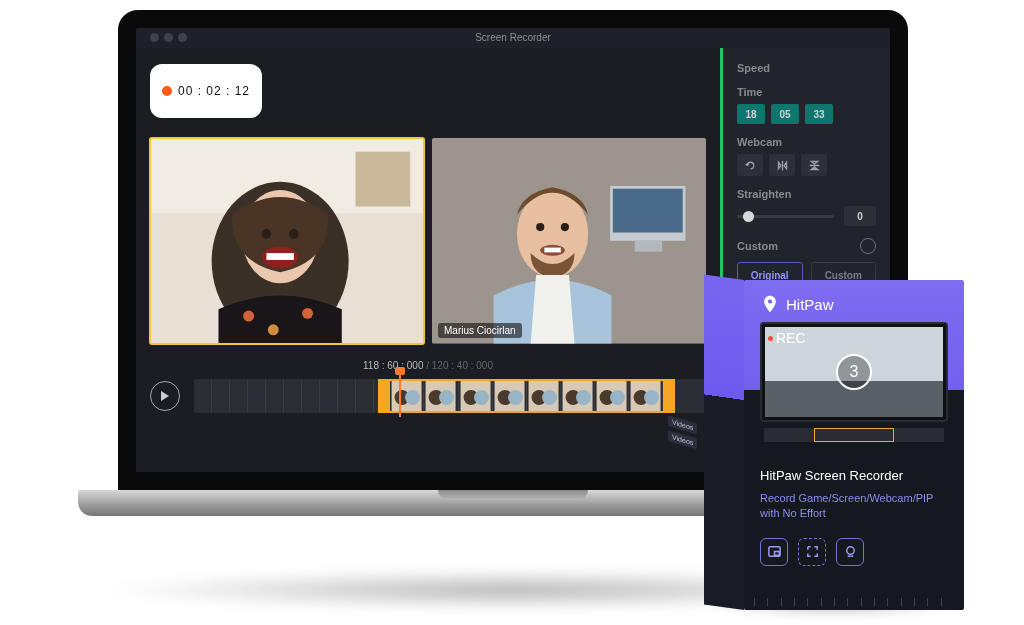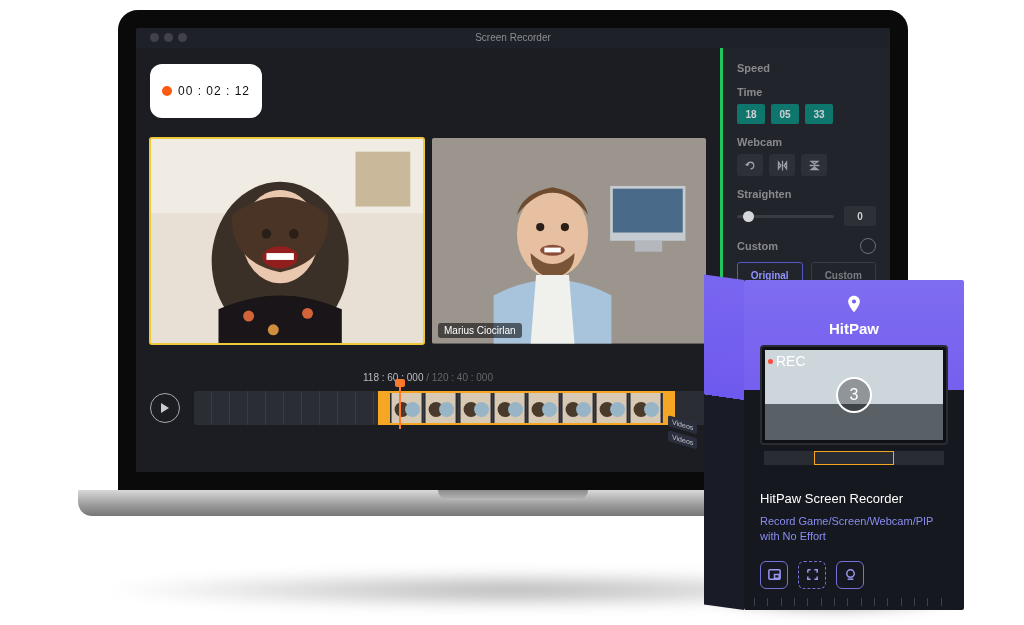--- a/index.html
+++ b/index.html
@@ -30,21 +30,21 @@
   font-size: 12px; padding: 20px 12px; border-radius: 12px; width: fit-content; letter-spacing: 1px; font-weight: 500; }
 .rec-dot { width: 10px; height: 10px; border-radius: 50%; background: #ff5a14; }
 
 .videos { display: flex; gap: 8px; margin-top: 20px; }
 .clip { position: relative; flex: 1; aspect-ratio: 4/3; background: #2a2c33; border-radius: 2px; overflow: hidden; }
 .clip.sel { outline: 2px solid #f0c93a; outline-offset: -1px; }
 .clip svg { width: 100%; height: 100%; display: block; }
 .name-tag { position: absolute; left: 6px; bottom: 6px; background: rgba(0,0,0,.55); color: #fff;
   font-size: 10px; padding: 2px 6px; border-radius: 3px; }
 
-.timeline-readout { color: #bbb; font-size: 10px; text-align: center; margin-top: 28px; }
+.timeline-readout { color: #bbb; font-size: 10px; text-align: center; margin-top: 16px; }
 .timeline-readout .dim{ color: #666; }
 
 .timeline-area { display: flex; align-items: center; gap: 14px; margin-top: 8px; padding-bottom: 18px; }
 .play-btn { width: 30px; height: 30px; border: 1.5px solid #aaa; border-radius: 50%;
   display: flex; align-items: center; justify-content: center; cursor: pointer; flex-shrink: 0; }
 .play-btn svg { width: 10px; }
 
 .track-wrap { position: relative; flex: 1; height: 34px; }
 .track-bg { position: absolute; inset: 0; background: #2b2d34; border-radius: 3px; overflow: hidden; display: flex; }
 .tick { width: 1px; background: #3a3c42; margin-left: 17px; }
@@ -76,21 +76,21 @@
 .opt.dim{ color:#7a7c83; border-color:#3a3c43;}
 
 
 .product-box{ position:absolute; right:60px; bottom:15px; width:220px; height:330px; perspective:800px; }
 .box-side{ position:absolute; top:0; left:-40px; width:40px; height:100%;
   background: linear-gradient(180deg,#7966f0 0,#6e59ee 120px,#191c27 120px,#191c27 100%);
   transform: skewY(8deg); transform-origin: right; }
 .box-front{ position:absolute; inset:0;
   background: linear-gradient(180deg,#7e6cf1 0,#7560ef 110px,#15181f 110px,#15181f 100%);
   border-radius: 2px; padding:0; display:flex; flex-direction:column; }
-.brand{ display:flex; align-items:center; gap:6px; color:#fff; font-size:15px; font-weight:700; padding:14px 16px 0;flex-direction:column;}
+.brand{ display:flex; align-items:center; gap:6px; color:#fff; font-size:15px; font-weight:400; padding:14px 16px 0;}
 .brand svg{ width:20px; height:20px; }
 .monitor{ margin:8px 16px 0; height:100px; background:#0e1015; border:2px solid #2a2c33; border-radius:4px; position:relative; overflow:hidden; }
 .monitor-scene{position:absolute; inset:3px; background:linear-gradient(#cdd6da 60%,#596066 60%); }
 .counter{ position:absolute; inset:0; display:flex; align-items:center; justify-content:center; }
 .counter-ring{ width:36px; height:36px; border:2px solid #fff; border-radius:50%; display:flex;align-items:center;justify-content:center; color:#fff; font-size:16px; background:rgba(0,0,0,.3);}
 .rec-label{ position:absolute; left:6px; top:6px; color:#fff; font-size:14px; display:flex; align-items:center; gap:3px;}
 .rec-label::before{content:'';width:5px;height:5px;background:#ff4a3a;border-radius:50%;}
 .mini-track{ margin:6px 20px 0; height:14px; background:#2a2c33; position:relative;}
 .mini-seg{ position:absolute; left:28%; right:28%; top:0; bottom:0; border:1.5px solid #f5a623;}
 .box-title{ color:#fff; font-size:13px; font-weight:500; padding:26px 16px 0;}

